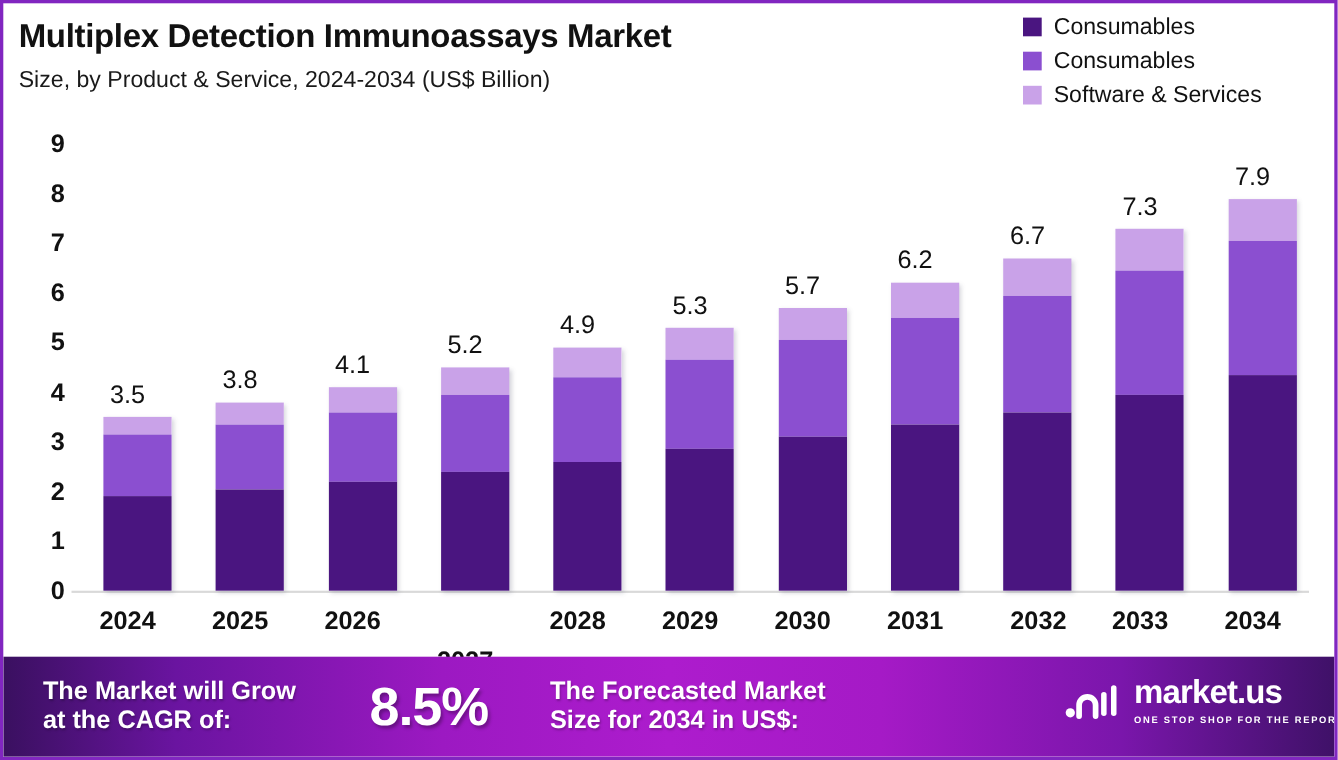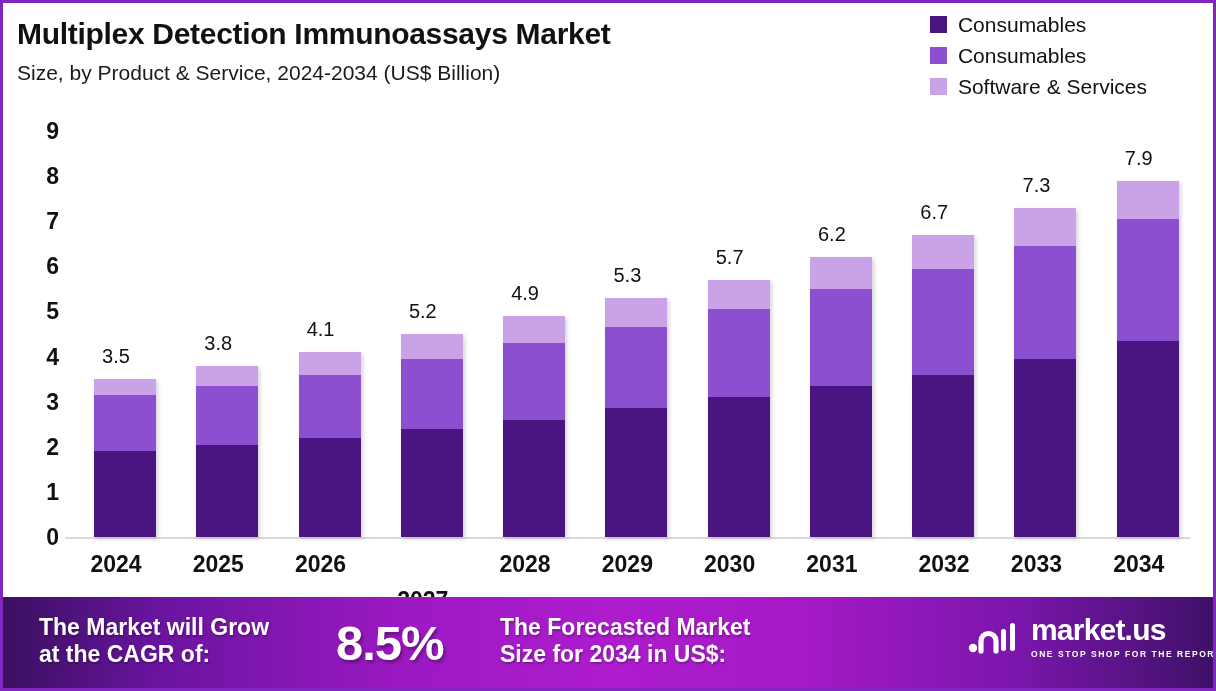--- a/index.html
+++ b/index.html
@@ -51,21 +51,21 @@
   .bar-col{
     position:absolute;bottom:0;width:102px;height:424px;
   }
   .bar-stack{
     position:absolute;left:29px;bottom:0;width:62px;
     box-shadow:2px 2px 4px rgba(120,120,140,0.30);
   }
   .seg{width:100%;display:block;}
   .bar-value{
     position:absolute;left:0;width:102px;text-align:center;
-    font-size:20px;color:#111;
+    font-size:23px;color:#111;
   }
   .xlabel{
     position:absolute;left:0;width:102px;text-align:center;
     top:548px;font-size:23px;font-weight:bold;color:#111;
   }
   #xlabels{position:absolute;left:62px;top:0;width:1125px;height:595px;}
 
   
   #banner{
     position:absolute;left:0;bottom:0;width:1210px;height:91px;

